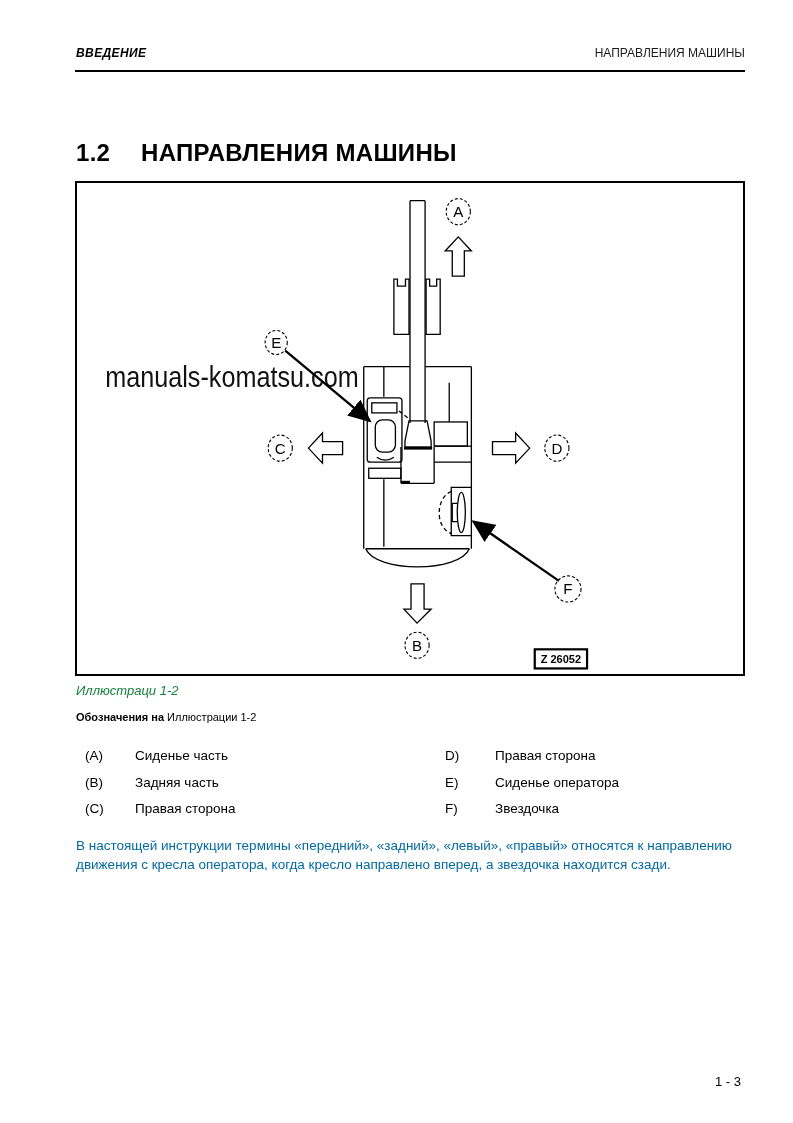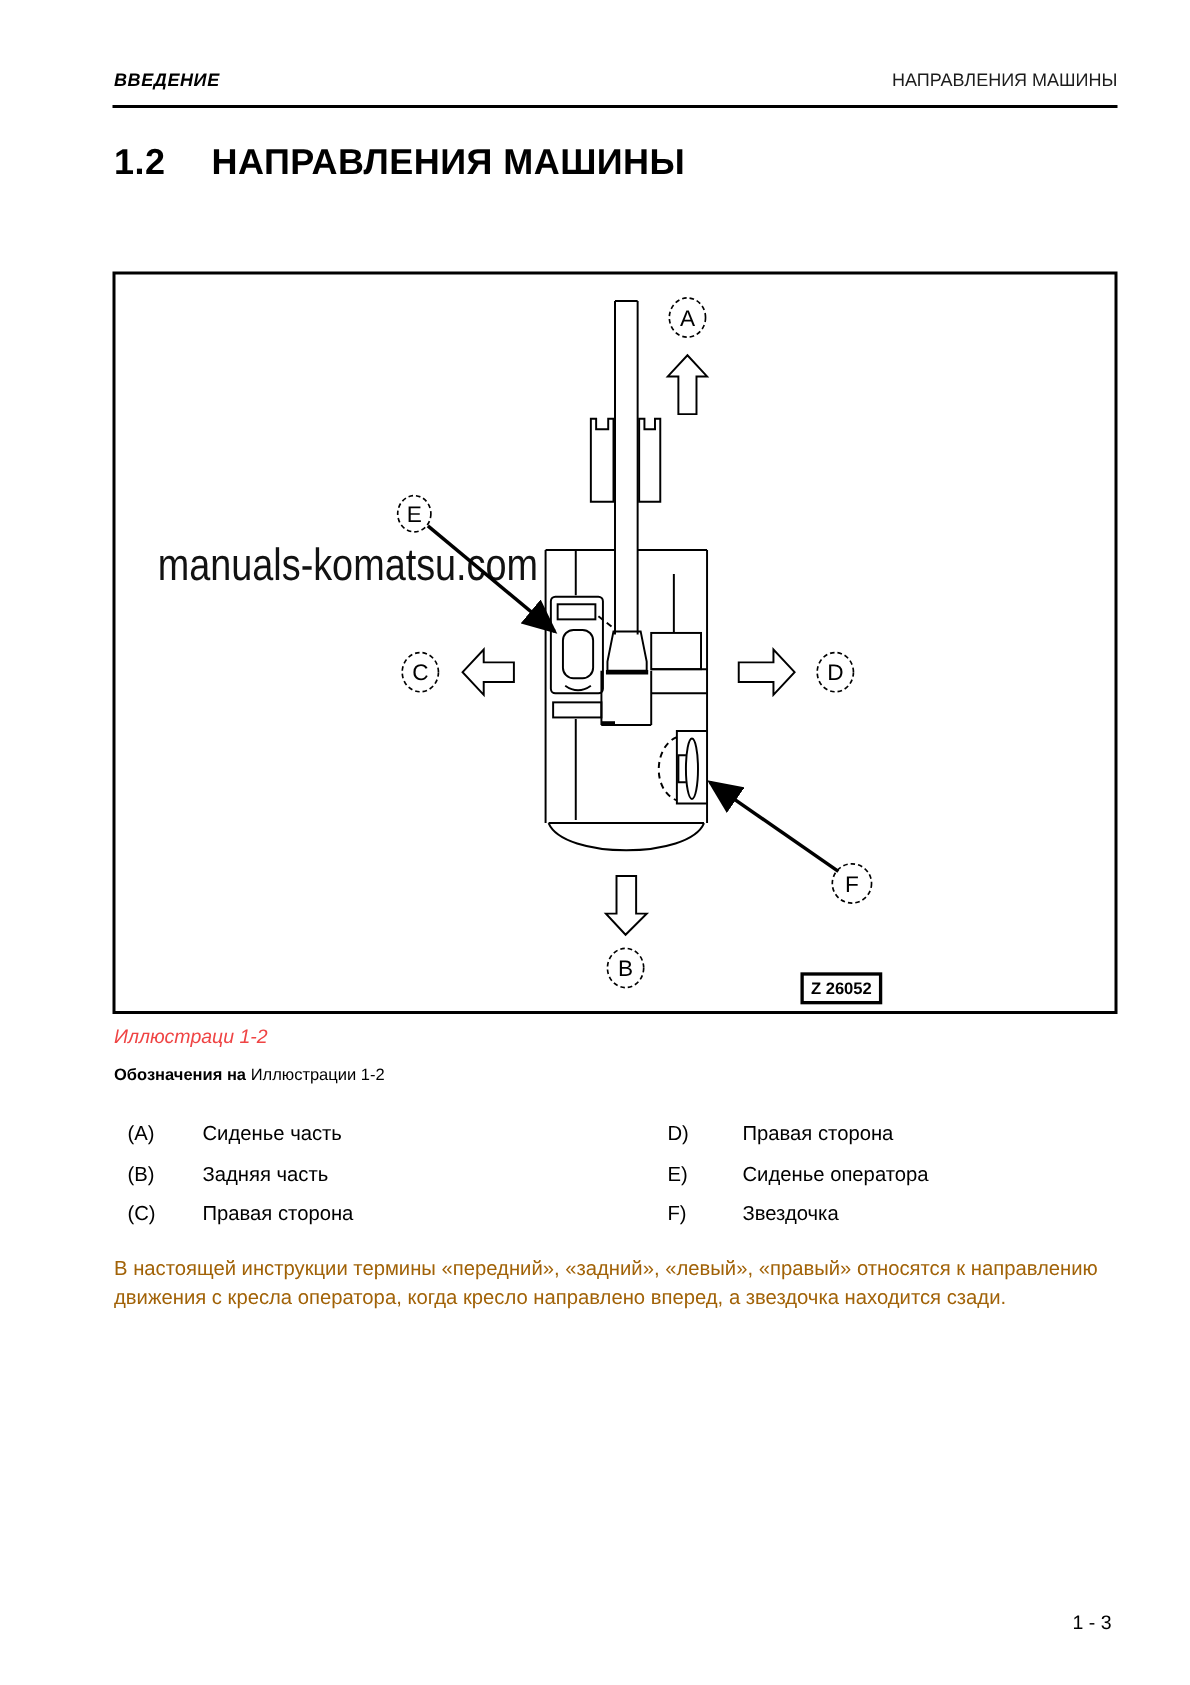--- a/index.html
+++ b/index.html
@@ -4,36 +4,36 @@
 <style>
   html,body{margin:0;padding:0;}
   body{
     width:793px;height:1123px;position:relative;background:#ffffff;
     font-family:"Liberation Sans", sans-serif;color:#000;overflow:hidden;
   }
   .hdr-left{position:absolute;left:76px;top:46px;font-size:12px;font-weight:bold;letter-spacing:0.4px;font-style:italic;}
   .hdr-right{position:absolute;right:48px;top:46px;font-size:12px;color:#1c1c1c;}
   .hdr-rule{position:absolute;left:75px;right:48px;top:70px;border-top:2px solid #000;height:0;}
   .title{position:absolute;left:76px;top:95px;font-size:24px;font-weight:bold;letter-spacing:0.3px;white-space:nowrap;}
-  .title .num{display:inline-block;width:65px;}
+  .title .num{display:inline-block;width:65px;margin-top:44px;}
   .figure-frame{
     position:absolute;left:75px;top:181px;width:666px;height:491px;
     border:2px solid #000;background:#fff;
   }
   .figure-frame svg{display:block;width:100%;height:100%;}
-  .fig-caption{position:absolute;left:76px;top:683px;font-size:13px;font-style:italic;color:#ef4444;}
+  .fig-caption{position:absolute;left:76px;top:683px;font-size:13px;font-style:italic;color:#15803d;}
   .legend-heading{position:absolute;left:76px;top:711px;font-size:11px;}
   .legend-heading .bold{font-weight:bold;}
   .legend{position:absolute;left:85px;top:748px;width:640px;}
   .legend-row{position:relative;height:26.5px;font-size:13.5px;}
   .lg-key-l{position:absolute;left:0;top:0;}
   .lg-label-l{position:absolute;left:50px;top:0;}
   .lg-key-r{position:absolute;left:360px;top:0;}
   .lg-label-r{position:absolute;left:410px;top:0;text-align:center;}
-  .paragraph{position:absolute;left:76px;top:836px;width:676px;font-size:13.5px;line-height:19px;color:#a16207;}
+  .paragraph{position:absolute;left:76px;top:836px;width:676px;font-size:13.5px;line-height:19px;color:#0369a1;}
   .page-number{position:absolute;right:52px;top:1074px;font-size:13px;}
   text{font-family:"Liberation Sans", sans-serif;}
   .draw{stroke:#000;fill:none;stroke-width:1.3;}
   .thick{stroke:#000;fill:none;stroke-width:3;}
   .leader{stroke:#000;fill:none;stroke-width:2.3;}
   .dash{stroke-dasharray:4 3;}
   .lbl-circle{stroke:#000;fill:none;stroke-width:1.1;stroke-dasharray:3 2;}
   .lbl-text{font-size:15px;fill:#000;text-anchor:middle;}
   .wm{font-size:30px;fill:#121212;}
   .code-text{font-size:11px;font-weight:bold;fill:#000;text-anchor:middle;}

